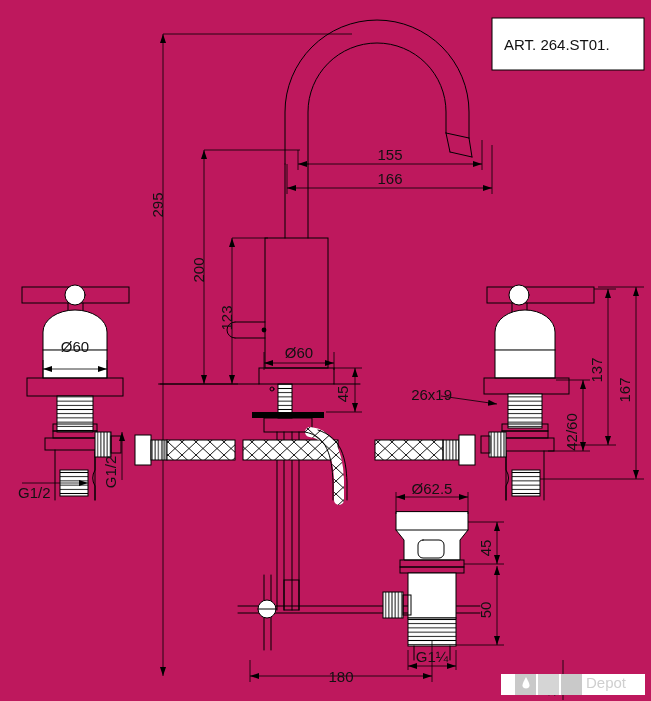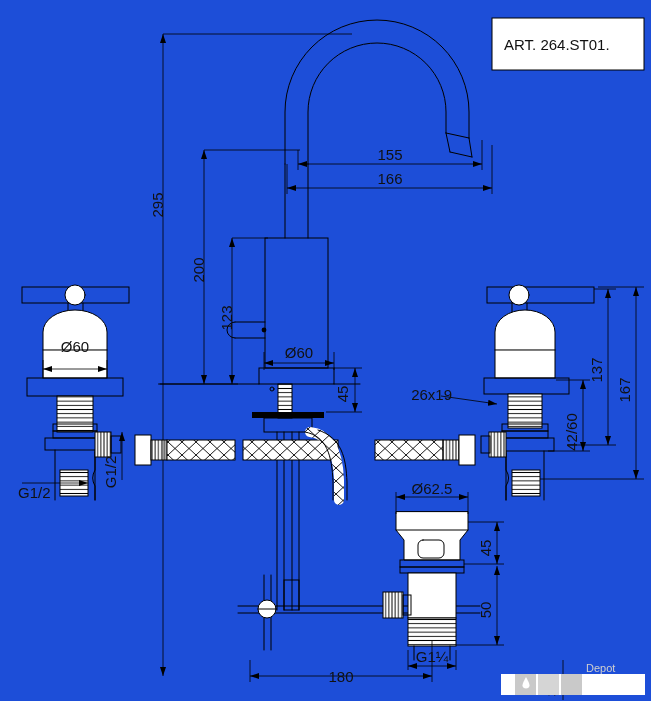--- a/index.html
+++ b/index.html
@@ -1,37 +1,37 @@
 <!DOCTYPE html>
 <html><head>
 <meta charset="utf-8">
 <style>
   html,body{margin:0;padding:0;background:#ffffff;}
   body{width:651px;height:701px;overflow:hidden;
        font-family:"Liberation Sans", sans-serif;}
-  #stage{position:relative;width:651px;height:701px;background:#1d4ed8;}
+  #stage{position:relative;width:651px;height:701px;background:#be185d;}
   svg{display:block;}
   .dimtxt{font-family:"Liberation Sans",sans-serif;font-size:15px;fill:#111;}
   .arttxt{font-family:"Liberation Sans",sans-serif;font-size:15px;fill:#111;}
   .logo-wrap{position:absolute;right:6px;bottom:6px;width:144px;height:42px;}
   .logo-top{position:absolute;left:14px;top:0;width:130px;height:21px;
             background:#bdbdbd;color:#ffffff;font-size:14px;font-weight:bold;
             letter-spacing:-0.2px;line-height:21px;padding-left:5px;
             box-sizing:border-box;font-family:"Liberation Sans",sans-serif;}
   .logo-bot{position:absolute;left:0;top:21px;width:144px;height:21px;
             background:#ffffff;}
   .logo-sq{position:absolute;left:14px;top:21px;width:21px;height:21px;
            background:#c9c9c9;}
   .logo-sq2{position:absolute;left:37px;top:21px;width:21px;height:21px;
            background:#d5d5d5;}
   .logo-sq3{position:absolute;left:60px;top:21px;width:21px;height:21px;
            background:#c9c9c9;}
   .drop{position:absolute;left:21px;top:24px;width:8px;height:14px;}
-  .logo-depot{position:absolute;left:85px;top:5px;height:21px;line-height:21px;
-              color:#cfcfcf;font-size:11px;font-family:"Liberation Sans",sans-serif;}
+  .logo-depot{position:absolute;left:85px;top:19px;height:21px;line-height:21px;
+              color:#cfcfcf;font-size:15px;font-family:"Liberation Sans",sans-serif;}
 </style>
 </head>
 <body>
 
 <div id="stage">
 
 <svg width="651" height="701" viewBox="0 0 651 701">
 
   <defs>
     <marker id="ah" markerWidth="10" markerHeight="8" refX="9" refY="4" orient="auto" markerUnits="userSpaceOnUse">

